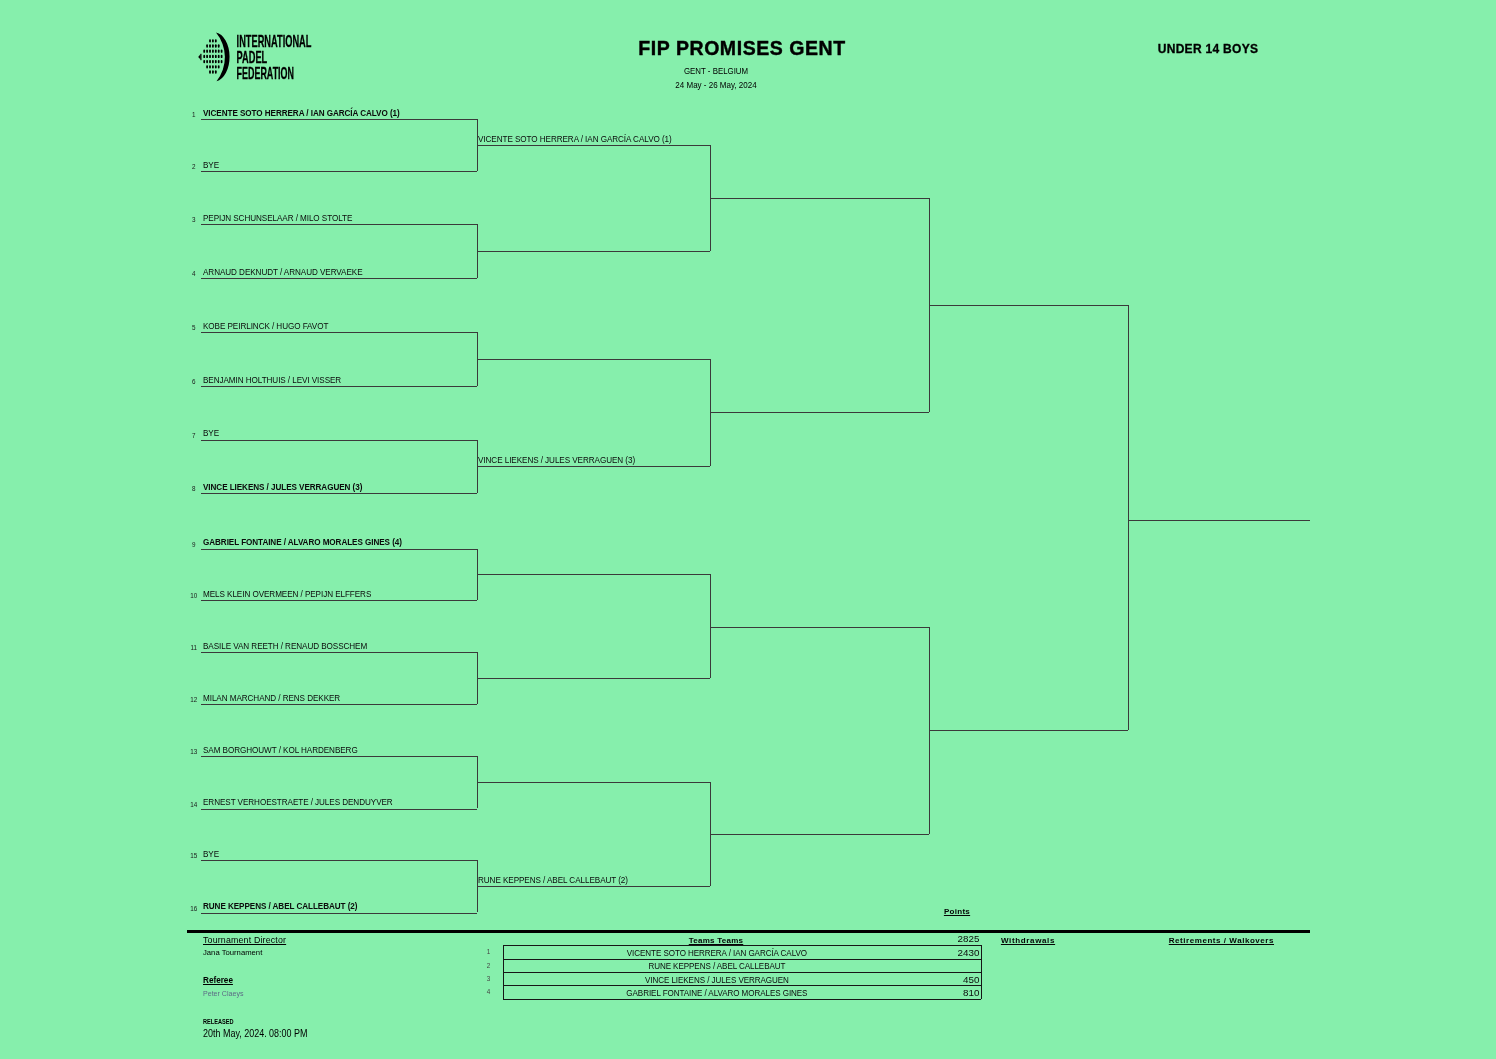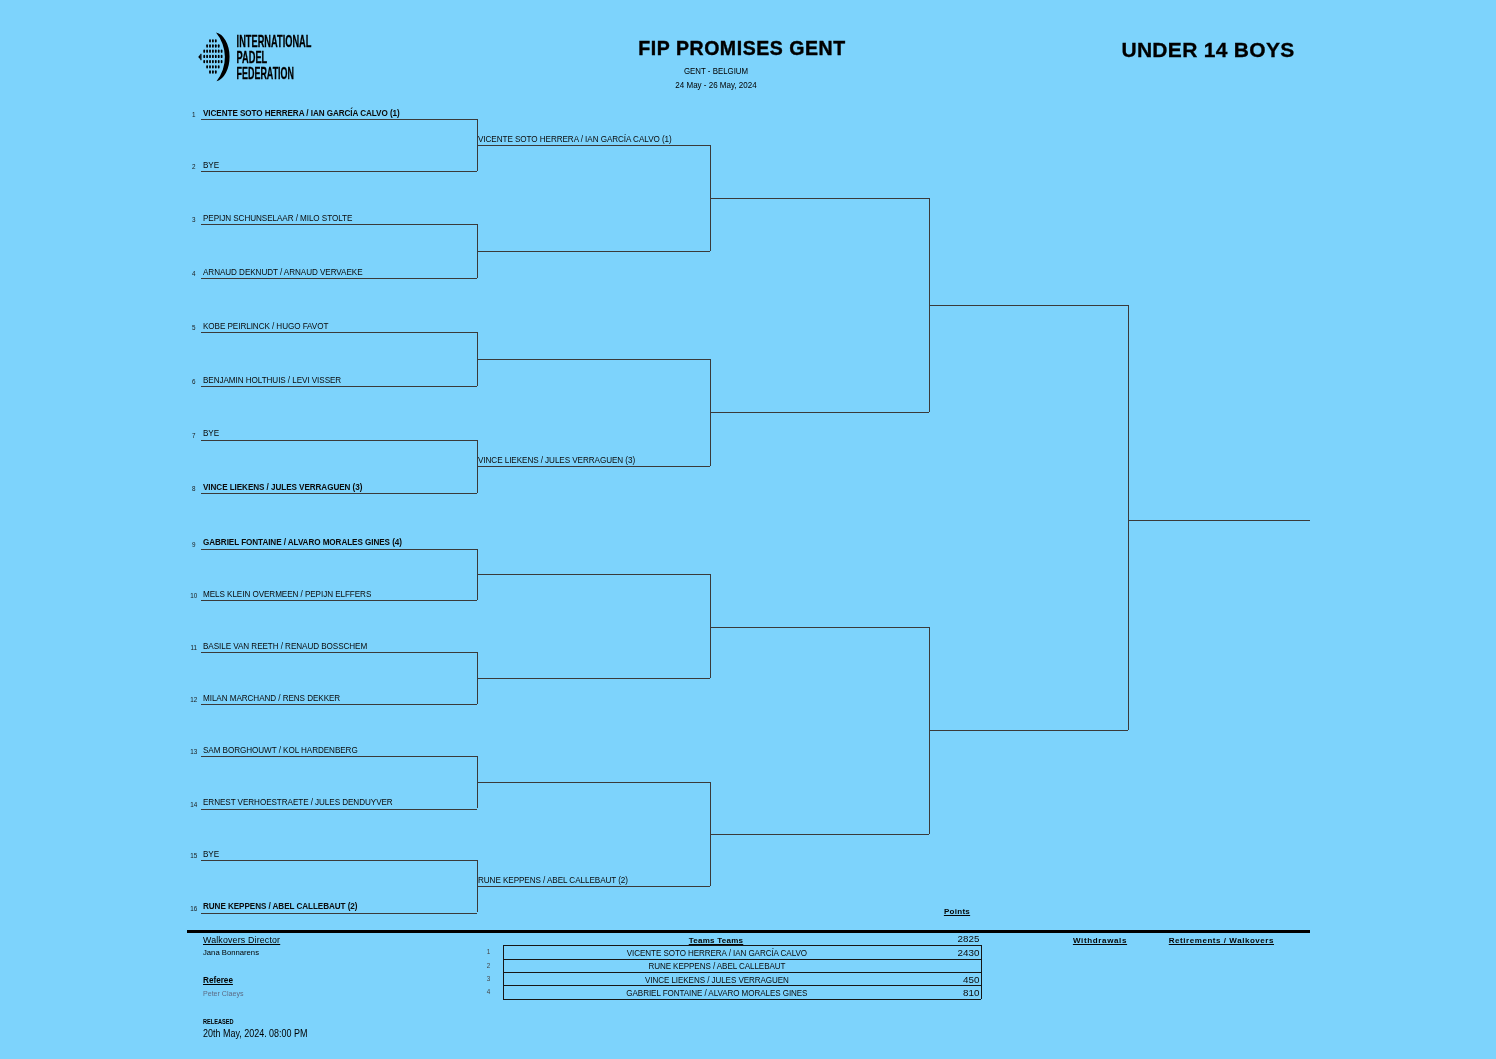--- a/index.html
+++ b/index.html
@@ -1,14 +1,14 @@
 <!DOCTYPE html>
 <html><head><meta charset="utf-8"><title>Draw</title><style>
 html,body{margin:0;padding:0;background:#fff}
-#page{position:relative;width:1496px;height:1059px;background:#7dd3fc;font-family:"Liberation Sans",sans-serif;overflow:hidden}
+#page{position:relative;width:1496px;height:1059px;background:#86efac;font-family:"Liberation Sans",sans-serif;overflow:hidden}
 .hl{position:absolute;height:1px;background:#3a3a3a}
 .vl{position:absolute;width:1px;background:#3a3a3a}
 .nm{position:absolute;font-size:9.2px;line-height:10px;letter-spacing:-0.08px;white-space:nowrap;color:#0b0b0b;transform-origin:left center;transform:scaleX(0.885)}
 .b{font-weight:bold}
 .num{position:absolute;left:186.8px;width:14px;text-align:center;font-size:6.3px;line-height:8px;color:#1a1a1a}
 .tbl-h{position:absolute;left:502.5px;width:478px;height:1px;background:#161616}
 .tbl-v{position:absolute;top:945.2px;height:53.6px;width:1px;background:#161616}
 .trow{position:absolute;left:502.5px;width:427.8px;text-align:center;font-size:9.8px;line-height:12px;letter-spacing:-0.08px;color:#0b0b0b;white-space:nowrap;transform:scaleX(0.822)}
 .tpts{position:absolute;left:700px;width:279.4px;text-align:right;font-size:9.8px;line-height:12px;color:#0b0b0b}
 .tnum{position:absolute;left:481.5px;width:14px;text-align:center;font-size:6.3px;line-height:8px;color:#444}
@@ -56,21 +56,21 @@
 <path d="M26,7.6 A15.5,24.6 0 0 1 26.5,56.3 A38.6,38.6 0 0 0 26,7.6 Z" fill="#000"></path>
 <path d="M8.2,31.9 L10.6,29.1 L10.6,34.6 Z" fill="#000"></path>
       <rect x="10.4" y="28.8" width="1.1" height="6.4" fill="#000"></rect>
 <text x="46.6" y="21.6" font-family="Liberation Sans, sans-serif" font-weight="bold" font-size="16.4" stroke="#000" stroke-width="0.3" textLength="74.8" lengthAdjust="spacingAndGlyphs" fill="#000">INTERNATIONAL</text>
 <text x="46.6" y="37.6" font-family="Liberation Sans, sans-serif" font-weight="bold" font-size="16.4" stroke="#000" stroke-width="0.3" textLength="30.6" lengthAdjust="spacingAndGlyphs" fill="#000">PADEL</text>
 <text x="46.6" y="53.6" font-family="Liberation Sans, sans-serif" font-weight="bold" font-size="16.4" stroke="#000" stroke-width="0.3" textLength="57.4" lengthAdjust="spacingAndGlyphs" fill="#000">FEDERATION</text>
 </svg>
 <div style="position:absolute;left:742px;top:39.5px;transform:translateX(-50%);font-weight:bold;font-size:19.5px;line-height:16px;letter-spacing:0.55px;white-space:nowrap;-webkit-text-stroke:0.4px #000">FIP PROMISES GENT</div>
 <div style="position:absolute;left:716px;top:65.5px;transform:translateX(-50%) scaleX(0.84);font-size:9.4px;line-height:9px;white-space:nowrap">GENT - BELGIUM</div>
 <div style="position:absolute;left:716px;top:79.5px;transform:translateX(-50%) scaleX(0.835);font-size:9.6px;line-height:10px;white-space:nowrap">24 May - 26 May, 2024</div>
-<div style="position:absolute;left:1208px;top:42px;transform:translateX(-50%);font-weight:bold;font-size:21px;line-height:15px;letter-spacing:0.3px;white-space:nowrap;-webkit-text-stroke:0.3px #000">UNDER 14 BOYS</div>
+<div style="position:absolute;left:1208px;top:42px;transform:translateX(-50%);font-weight:bold;font-size:12px;line-height:15px;letter-spacing:0.3px;white-space:nowrap;-webkit-text-stroke:0.3px #000">UNDER 14 BOYS</div>
 <div class="hl" style="left:200.5px;top:118.8px;width:276.5px"></div>
 <div class="num" style="top:110.8px">1</div>
 <div class="nm b" style="left:202.8px;top:107.6px">VICENTE SOTO HERRERA / IAN GARCÍA CALVO (1)</div>
 <div class="hl" style="left:200.5px;top:171px;width:276.5px"></div>
 <div class="num" style="top:163px">2</div>
 <div class="nm" style="left:202.8px;top:159.8px">BYE</div>
 <div class="hl" style="left:200.5px;top:223.9px;width:276.5px"></div>
 <div class="num" style="top:215.9px">3</div>
 <div class="nm" style="left:202.8px;top:212.7px">PEPIJN SCHUNSELAAR / MILO STOLTE</div>
 <div class="hl" style="left:200.5px;top:278px;width:276.5px"></div>
@@ -139,29 +139,29 @@
 <div class="hl" style="left:709.5px;top:412.3px;width:219.3px"></div>
 <div class="hl" style="left:709.5px;top:626.8px;width:219.3px"></div>
 <div class="hl" style="left:709.5px;top:834px;width:219.3px"></div>
 <div class="vl" style="left:928.8px;top:198px;height:214.3px"></div>
 <div class="vl" style="left:928.8px;top:626.8px;height:207.2px"></div>
 <div class="hl" style="left:928.8px;top:305px;width:199.2px"></div>
 <div class="hl" style="left:928.8px;top:730.4px;width:199.2px"></div>
 <div class="vl" style="left:1128px;top:305px;height:425.4px"></div>
 <div class="hl" style="left:1128px;top:520px;width:182px"></div>
 <div style="position:absolute;left:187px;top:930px;width:1123px;height:2.8px;background:#000"></div>
-<div style="position:absolute;left:203px;top:935.5px;font-size:8.8px;line-height:9px;letter-spacing:0.18px;text-decoration:underline;white-space:nowrap">Walkovers Director</div>
-<div style="position:absolute;left:203px;top:949px;font-size:7.7px;line-height:8px;white-space:nowrap">Jana Bonnarens</div>
+<div style="position:absolute;left:203px;top:935.5px;font-size:8.8px;line-height:9px;letter-spacing:0.18px;text-decoration:underline;white-space:nowrap">Tournament Director</div>
+<div style="position:absolute;left:203px;top:949px;font-size:7.7px;line-height:8px;white-space:nowrap">Jana Tournament</div>
 <div style="position:absolute;left:203px;top:974.8px;font-weight:bold;font-size:9.3px;line-height:10px;text-decoration:underline;white-space:nowrap;transform-origin:left center;transform:scaleX(0.877)">Referee</div>
 <div style="position:absolute;left:203px;top:989.8px;font-size:7.7px;line-height:8px;color:#5c6b85;white-space:nowrap;transform-origin:left center;transform:scaleX(0.92)">Peter Claeys</div>
 <div style="position:absolute;left:203px;top:1018px;font-weight:bold;font-size:7.3px;line-height:8px;white-space:nowrap;transform-origin:left center;transform:scaleX(0.77)">RELEASED</div>
 <div style="position:absolute;left:203px;top:1028.6px;font-size:10.2px;line-height:10px;white-space:nowrap;transform-origin:left center;transform:scaleX(0.88)">20th May, 2024. 08:00 PM</div>
 <div class="hdr" style="left:716px;top:936px;letter-spacing:0.25px">Teams Teams</div>
 <div class="hdr" style="left:957px;top:907px;letter-spacing:0.3px">Points</div>
-<div class="hdr" style="left:1100px;top:936px;letter-spacing:0.65px">Withdrawals</div>
+<div class="hdr" style="left:1028px;top:936px;letter-spacing:0.65px">Withdrawals</div>
 <div class="hdr" style="left:1221.4px;top:936px;letter-spacing:0.55px">Retirements / Walkovers</div>
 <div class="tbl-h" style="top:945.2px"></div>
 <div class="tbl-h" style="top:958.6px"></div>
 <div class="tbl-h" style="top:972px"></div>
 <div class="tbl-h" style="top:985.4px"></div>
 <div class="tbl-h" style="top:998.8px"></div>
 <div class="tbl-v" style="left:502.5px"></div>
 <div class="tbl-v" style="left:980.5px"></div>
 <div class="trow" style="top:946.9px">VICENTE SOTO HERRERA / IAN GARCÍA CALVO</div>
 <div class="tpts" style="top:946.9px">2430</div>

